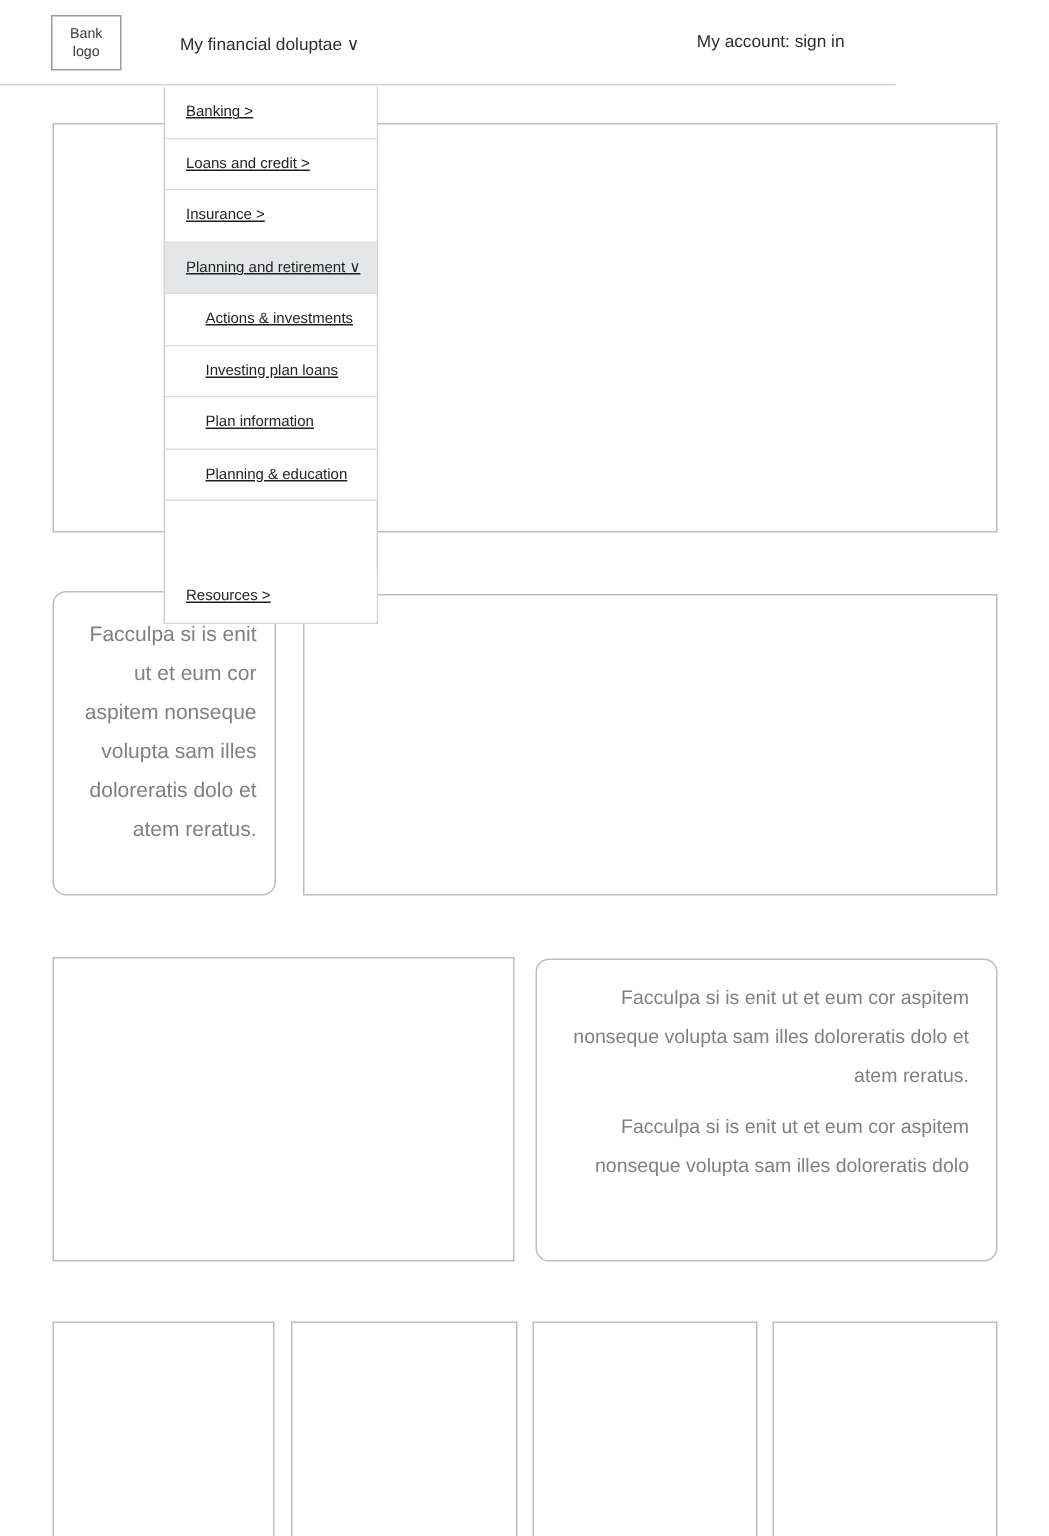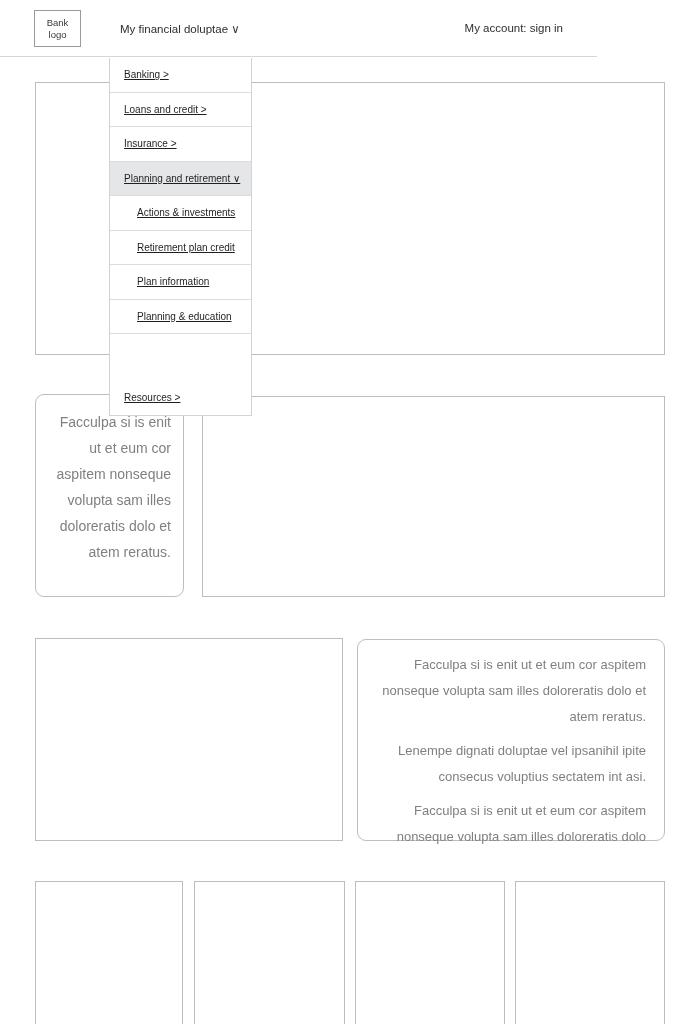--- a/index.html
+++ b/index.html
@@ -149,38 +149,37 @@
   <div class="nav-trigger">My financial doluptae ∨</div>
   <div class="account-link">My account: sign in</div>
 </div>
 
 <div class="dropdown" id="dropdown">
     <div class="menu-item">Banking &gt;</div>
     <div class="menu-item">Loans and credit &gt;</div>
     <div class="menu-item">Insurance &gt;</div>
     <div class="menu-item active">Planning and retirement ∨</div>
     <div class="menu-item sub">Actions &amp; investments</div>
-    <div class="menu-item sub">Retirement plan credit</div>
+    <div class="menu-item sub">Investing plan loans</div>
     <div class="menu-item sub">Plan information</div>
     <div class="menu-item sub">Planning &amp; education</div>
     <div class="menu-item">Resources &gt;</div>
   </div>
 
 <div class="box hero"></div>
 
 <div class="card card-left-text">
   <div class="prose-narrow">Facculpa si is enit ut et eum cor aspitem nonseque volupta sam illes doloreratis dolo et atem reratus.</div>
 </div>
 <div class="box box-right-wide"></div>
 
 <div class="box box-left-square"></div>
 <div class="card card-right-text">
   <div class="prose" id="right-prose">
       <p>Facculpa si is enit ut et eum cor aspitem nonseque volupta sam illes doloreratis dolo et atem reratus.</p>
-      <p>Lenempe dignati doluptae vel ipsanihil ipite consecus voluptius sectatem int asi.</p>
       <p>Facculpa si is enit ut et eum cor aspitem nonseque volupta sam illes doloreratis dolo</p>
     </div>
 </div>
 
 <div id="tile-row">
     <div class="tile" style="left: 35px; width: 148px;"></div>
     <div class="tile" style="left: 194px; width: 151px;"></div>
     <div class="tile" style="left: 355px; width: 150px;"></div>
     <div class="tile" style="left: 515px; width: 150px;"></div>
   </div>

